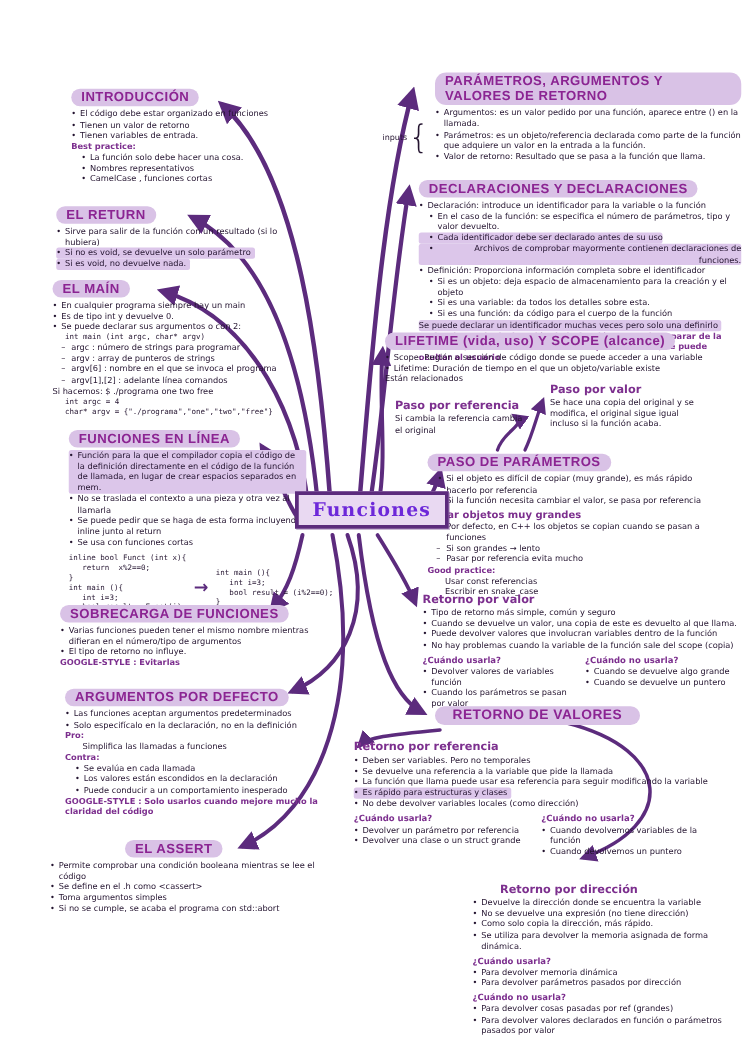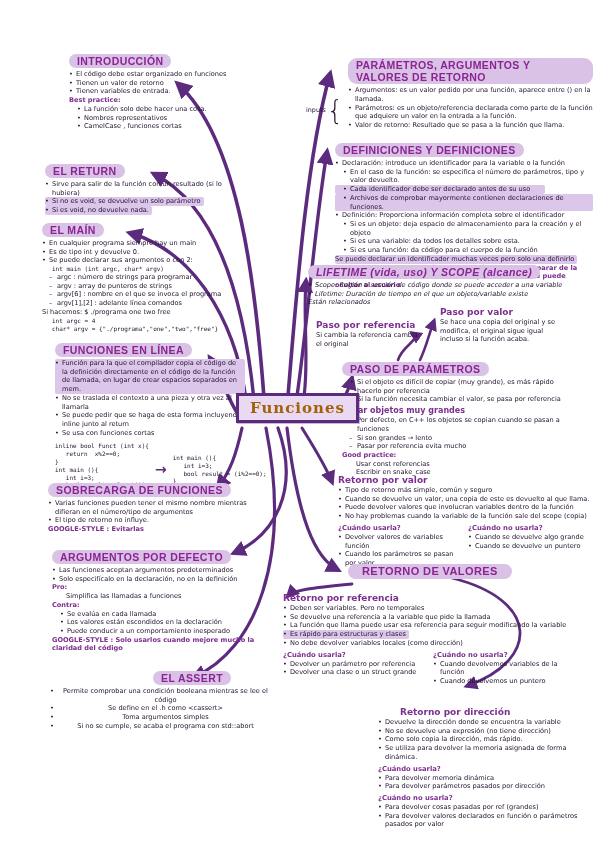--- a/index.html
+++ b/index.html
@@ -23,39 +23,39 @@
   .h2{color:var(--kw);font-weight:bold;font-size:9px;margin-bottom:1px;}
   .h3{color:var(--kw);font-weight:bold;font-size:8px;margin:2px 0 1px;}
   .q-title{color:var(--kw);font-weight:bold;font-size:6.8px;margin:3px 0 1px;}
   .items{font-size:6.6px;line-height:1.32;}
   .ln{position:relative;padding-left:7px;}
   .ln.b::before{content:"•";position:absolute;left:0;top:0;}
   .ln.hl{background:var(--hl);width:fit-content;padding-right:3px;border-radius:2px;}
   .ln.hl::before{content:"•";position:absolute;left:0;top:0;}
   .ln.s{padding-left:15px;}
   .ln.s::before{content:"•";position:absolute;left:8px;top:0;}
-  .ln.shl{padding-left:15px;background:var(--hl);width:fit-content;padding-right:15px;border-radius:2px;}
+  .ln.shl{padding-left:15px;background:var(--hl);width:fit-content;padding-right:0;border-radius:2px;text-align:right;}
   .ln.shl::before{content:"•";position:absolute;left:8px;top:0;}
   .ln.d{padding-left:15px;}
   .ln.d::before{content:"–";position:absolute;left:7px;top:0;}
   .ln.kw{color:var(--kw);font-weight:bold;padding-left:0;}
   .ln.ti{padding-left:14px;}
   .ln.t{padding-left:0;}
   .ln.hlt{background:var(--hl);width:fit-content;padding-left:0;padding-right:3px;border-radius:2px;}
   .ln.code{font-family:"DejaVu Sans Mono",monospace;font-size:6px;padding-left:10px;white-space:pre;}
   pre.codeblock{
     margin:2px 0 0;font-family:"DejaVu Sans Mono",monospace;font-size:6px;line-height:1.3;
   }
   .coderow{display:flex;align-items:center;gap:6px;margin-top:3px;}
   .tr-arrow{color:var(--arrow);font-weight:bold;font-size:14px;line-height:1;}
   .qrow{display:flex;gap:10px;}
   .qcol{flex:0 0 auto;}
   #center-box{
     position:absolute;left:236px;top:393px;z-index:3;
-    border:3px solid var(--arrow);background:#e9d9f2;color:#a16207;
+    border:3px solid var(--arrow);background:#e9d9f2;color:#6d28d9;
     font-family:"DejaVu Serif",serif;font-weight:bold;font-size:15px;
     letter-spacing:1px;padding:3px 11px;box-shadow:1px 1px 0 #5c2b7d55;
   }
   .brace-label{
     position:absolute;left:-42px;top:11px;font-size:6.4px;color:var(--txt);
     display:flex;align-items:center;gap:1px;
   }
   .brace{font-size:26px;font-weight:200;color:var(--txt);font-family:"DejaVu Sans",sans-serif;line-height:1;}
 </style>
 </head>
@@ -83,21 +83,21 @@
     <path d="M420,360 C426,348 429,334 434,321" stroke-width="2.6" marker-end="url(#ah)"></path>
     <path d="M302,428 C322,460 328,472 332,482" stroke-width="3" marker-end="url(#ah)"></path>
     <path d="M287,428 C298,520 315,558 338,570" stroke-width="3.2" marker-end="url(#ah)"></path>
     <path d="M352,584 C310,588 294,590 288,596" stroke-width="2.8" marker-end="url(#ah)"></path>
     <path d="M452,578 C540,600 540,660 467,686" stroke-width="2.8" marker-end="url(#ah)"></path>
   </g>
 </svg>
 
 <div id="center-box">Funciones</div>
 
-<div class="sec" style="left:57px;top:50px;width:196px;margin-left:12px;">
+<div class="sec" style="left:57px;top:66px;width:196px;">
   <span class="pill big">INTRODUCCIÓN</span>
   <div class="items">
       <div class="ln b">El código debe estar organizado en funciones</div>
       <div class="ln b">Tienen un valor de retorno</div>
       <div class="ln b">Tienen variables de entrada.</div>
       <div class="ln kw">Best practice:</div>
       <div class="ln s">La función solo debe hacer una cosa.</div>
       <div class="ln s">Nombres representativos</div>
       <div class="ln s">CamelCase , funciones cortas</div>
     </div>
@@ -170,21 +170,21 @@
       <div class="ln kw">Pro:</div>
       <div class="ln ti">Simplifica las llamadas a funciones</div>
       <div class="ln kw">Contra:</div>
       <div class="ln s">Se evalúa en cada llamada</div>
       <div class="ln s">Los valores están escondidos en la declaración</div>
       <div class="ln s">Puede conducir a un comportamiento inesperado</div>
       <div class="ln kw">GOOGLE-STYLE : Solo usarlos cuando mejore mucho la claridad del código</div>
     </div>
 </div>
 
-<div class="sec" style="left:50px;top:667px;width:224px;text-align:center;">
+<div class="sec" style="left:40px;top:667px;width:224px;">
   <div style="padding-left:60px;"><span class="pill big">EL ASSERT</span></div>
   <div class="items">
       <div class="ln b">Permite comprobar una condición booleana mientras se lee el código</div>
       <div class="ln b">Se define en el .h como &lt;cassert&gt;</div>
       <div class="ln b">Toma argumentos simples</div>
       <div class="ln b">Si no se cumple, se acaba el programa con std::abort</div>
     </div>
 </div>
 
 <div class="sec" style="left:348px;top:58px;width:245px;">
@@ -196,36 +196,36 @@
     </div>
     <div class="items">
         <div class="ln b">Argumentos: es un valor pedido por una función, aparece entre () en la llamada.</div>
         <div class="ln b">Parámetros: es un objeto/referencia declarada como parte de la función que adquiere un valor en la entrada a la función.</div>
         <div class="ln b">Valor de retorno: Resultado que se pasa a la función que llama.</div>
       </div>
   </div>
 </div>
 
 <div class="sec" style="left:335px;top:139px;width:258px;">
-  <span class="pill big">DEFINICIONES Y DEFINICIONES</span>
+  <span class="pill big">DECLARACIONES Y DECLARACIONES</span>
   <div class="items">
       <div class="ln b">Declaración: introduce un identificador para la variable o la función</div>
       <div class="ln s">En el caso de la función: se especifica el número de parámetros, tipo y valor devuelto.</div>
       <div class="ln shl">Cada identificador debe ser declarado antes de su uso</div>
       <div class="ln shl">Archivos de comprobar mayormente contienen declaraciones de funciones.</div>
       <div class="ln b">Definición: Proporciona información completa sobre el identificador</div>
       <div class="ln s">Si es un objeto: deja espacio de almacenamiento para la creación y el objeto</div>
       <div class="ln s">Si es una variable: da todos los detalles sobre esta.</div>
       <div class="ln s">Si es una función: da código para el cuerpo de la función</div>
       <div class="ln hlt">Se puede declarar un identificador muchas veces pero solo una definirlo</div>
       <div class="ln kw">En funciones: la declaración de la función se puede separar de la definición, la definición contiene la implementación, se puede ocultar al usuario</div>
     </div>
 </div>
 
-<div class="sec" style="left:308px;top:261px;width:282px;font-style:italic;">
+<div class="sec" style="left:308px;top:261px;width:282px;">
   <span class="pill big">LIFETIME (vida, uso) Y SCOPE (alcance)</span>
   <div class="items">
       <div class="ln b">Scope: Región o sección de código donde se puede acceder a una variable</div>
       <div class="ln b">Lifetime: Duración de tiempo en el que un objeto/variable existe</div>
       <div class="ln t">Están relacionados</div>
     </div>
 </div>
 
 <div class="sec" style="left:316px;top:320px;width:102px;">
   <div class="h2">Paso por referencia</div>

